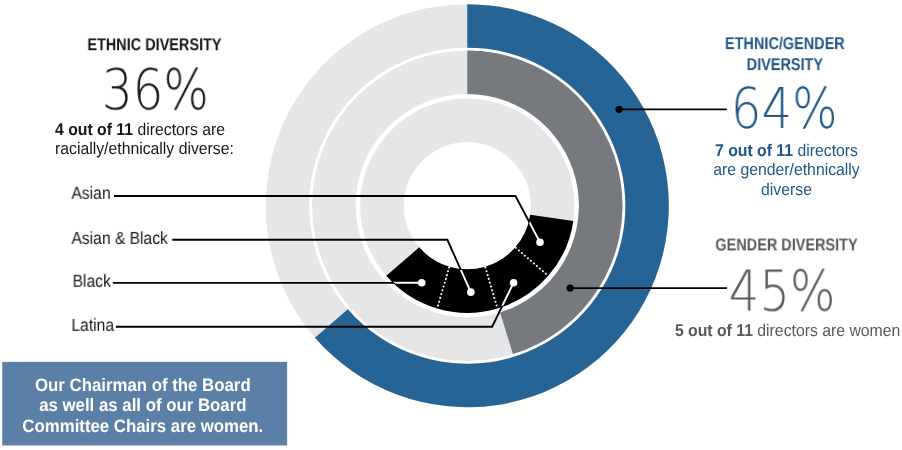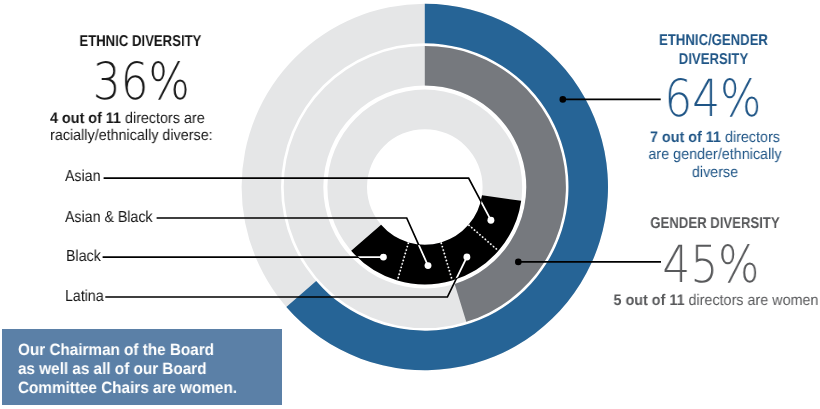--- a/index.html
+++ b/index.html
@@ -27,21 +27,21 @@
   #d-ethnic{left:49.6px;top:110.4px;width:182px;color:#161616;}
 
   #t-eg{left:611.3px;top:30.9px;width:205px;text-align:center;color:#1f5586;transform-origin:102.5px top;}
   #n-eg{left:613.3px;top:73.6px;width:200px;text-align:center;color:#1f5586;transform-origin:100px top;}
   #d-eg{left:640px;top:128.5px;width:150px;text-align:center;color:#1f5586;transform-origin:75px top;}
 
   #t-gd{left:615.3px;top:213.9px;width:200px;text-align:center;color:#58595b;transform-origin:100px top;}
   #n-gd{left:611.2px;top:239.9px;width:200px;text-align:center;color:#58595b;transform-origin:100px top;}
   #d-gd{left:605px;top:291.5px;width:222px;text-align:center;color:#58595b;transform-origin:111px top;}
 
-  #callout{left:2.4px;top:328.6px;width:280px;height:76.2px;background:#5b80a7;}
+  #callout{left:2.4px;top:328.6px;width:259px;height:76.2px;background:#5b80a7;text-align:center;}
   #callout .ctext{position:absolute;left:16.1px;top:12.3px;width:240px;color:#fff;
       font-family:"Liberation Sans",sans-serif;font-weight:bold;font-size:16.4px;
       line-height:18.9px;transform:scaleX(0.932);transform-origin:left top;white-space:nowrap;}
 </style>
 </head>
 <body>
 
 <div id="stage">
 
   <svg class="chart" id="chart" viewBox="0 0 820 409">

